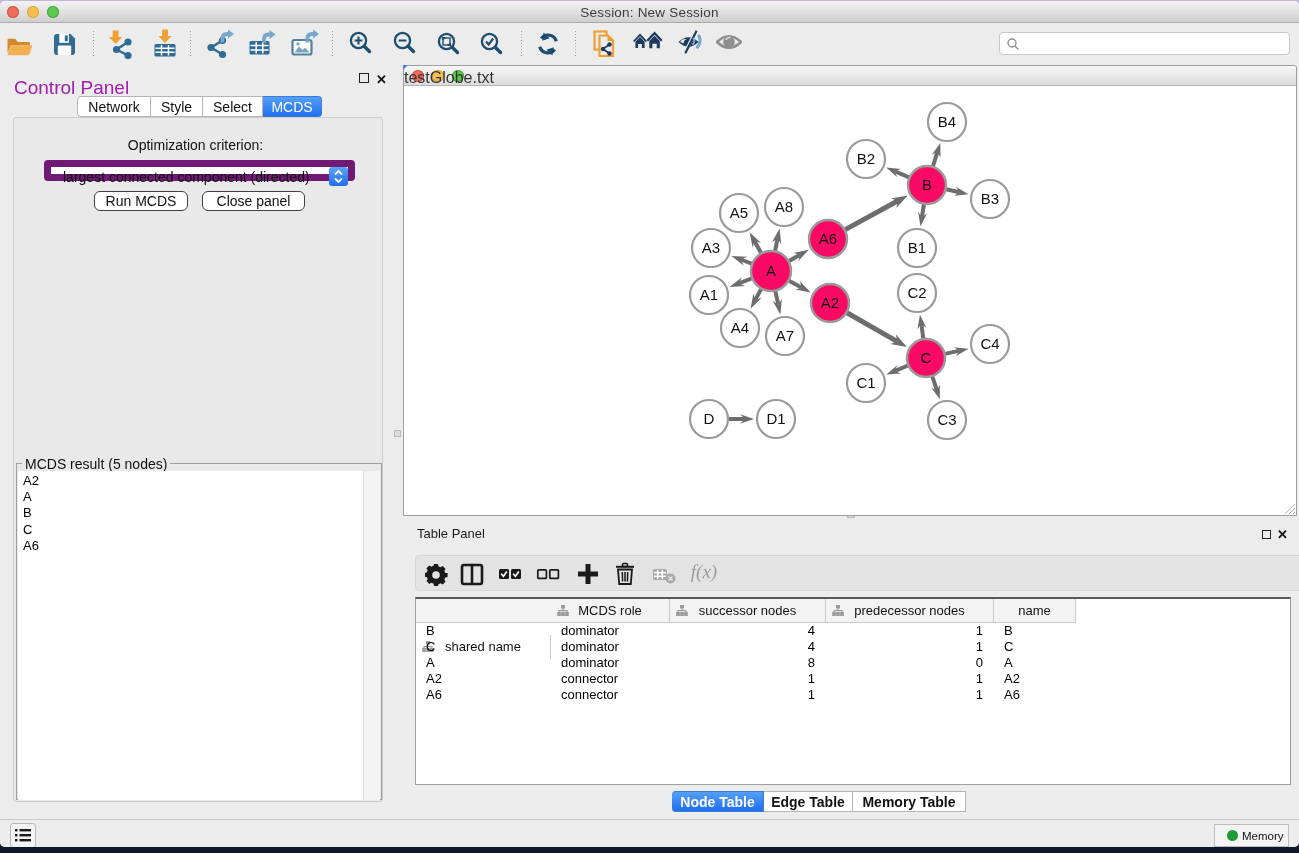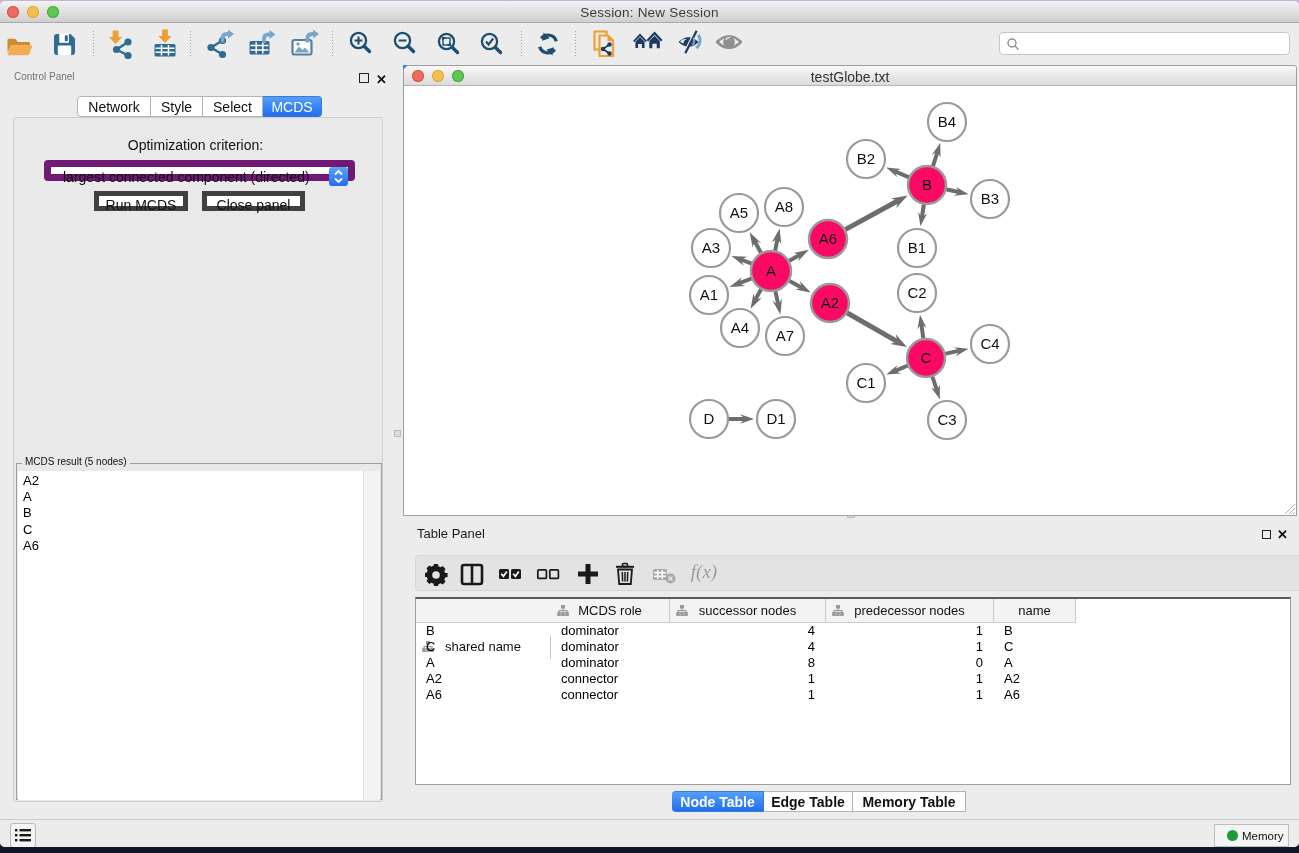--- a/index.html
+++ b/index.html
@@ -3,38 +3,38 @@
 *{margin:0;padding:0;box-sizing:border-box;}
 html,body{width:1299px;height:853px;overflow:hidden;}
 body{font-family:"Liberation Sans",sans-serif;background:#11172a;position:relative;}
 .wp-top{position:absolute;left:0;top:0;width:1299px;height:40px;background:#c9b2d8;}
 .app{position:absolute;left:0;top:1px;width:1299px;height:846px;border-radius:5px;overflow:hidden;background:#ececec;}
 .titlebar{position:absolute;left:0;top:0;width:100%;height:22px;background:linear-gradient(#f3f3f3,#cfcfcf);border-bottom:1px solid #ababab;}
 .title{position:absolute;left:0;right:0;top:4px;text-align:center;font-size:13.5px;color:#3c3c3c;letter-spacing:0.2px;}
 .toolbar{position:absolute;left:0;top:23px;width:100%;height:36px;background:#ececec;}
 .search{position:absolute;left:999px;top:31px;width:291px;height:23px;background:#fff;border:1px solid #c6c6c6;border-radius:4px;}
 .cpanel{position:absolute;left:0;top:59px;width:391px;height:759px;background:#ececec;}
-.cp-title{position:absolute;left:14px;top:11px;font-size:10px;color:#737373;}
+.cp-title{position:absolute;left:14px;top:17px;font-size:19px;color:#a21caf;}
 .tabs{position:absolute;left:77px;top:36px;height:21px;display:flex;font-size:14px;}
 .tab{background:#fff;border:1px solid #b4b4b4;border-left:none;color:#111;display:flex;align-items:center;justify-content:center;}
 .tab.first{border-left:1px solid #b4b4b4;border-radius:4px 0 0 4px;}
 .tab.sel{background:linear-gradient(#559ff7,#1f6ef0);color:#fff;border-color:#3a7bd8;border-radius:0 4px 4px 0;}
 .inner{position:absolute;left:13px;top:57px;width:370px;height:685px;background:#e9e9e9;border:1px solid #cdcdcd;border-radius:3px;}
 .optlabel{position:absolute;left:0;width:100%;top:77px;text-align:center;font-size:14px;color:#111;}
 .combo{position:absolute;left:44px;top:100px;width:311px;height:21px;background:#fff;border:7px solid #701a75;border-radius:4px;}
 .combo-text{position:absolute;left:12px;top:2px;font-size:14px;color:#111;}
 .combo-btn{position:absolute;right:0px;top:0px;width:19px;height:19px;background:linear-gradient(#5ba3f8,#1f6ef0);border-radius:3px;margin:0;}
-.btn{position:absolute;top:131px;height:20px;background:#fff;border:5px solid #404040;border-radius:0;font-size:14px;color:#111;text-align:center;line-height:18px;}
+.btn{position:absolute;top:131px;height:20px;background:#fff;border:1px solid #404040;border-radius:6px;font-size:14px;color:#111;text-align:center;line-height:18px;}
 .fieldset{position:absolute;left:16px;top:403px;width:366px;height:337px;border:1px solid #9d9d9d;}
-.legend{position:absolute;left:5px;top:-8px;background:#e9e9e9;padding:0 3px;font-size:10px;color:#111;}
+.legend{position:absolute;left:5px;top:-8px;background:#e9e9e9;padding:0 3px;font-size:14px;color:#111;}
 .listbox{position:absolute;left:1px;top:7px;width:346px;height:329px;background:#fff;font-size:13px;line-height:16.2px;padding:2px 0 0 5px;}
 .scrolltrack{position:absolute;right:1px;top:7px;width:17px;height:329px;background:#f3f3f3;border-left:1px solid #dedede;}
 .netwin{position:absolute;left:403px;top:64px;width:894px;height:451px;background:#fff;border:1px solid #9e9e9e;border-radius:3px 3px 0 0;}
 .netbar{position:absolute;left:0;top:0;width:100%;height:20px;background:linear-gradient(#f7f7f7,#dbdbdb);border-bottom:1px solid #b5b5b5;border-radius:3px 3px 0 0;}
-.nettitle{position:absolute;left:0;right:0;top:3px;text-align:center;font-size:14px;color:#333;}
+.nettitle{position:absolute;left:0;right:0;top:3px;text-align:left;font-size:16px;color:#333;}
 .canvas{position:absolute;left:0;top:21px;width:892px;height:428px;background:#fff;overflow:hidden;}
 .tpanel{position:absolute;left:391px;top:518px;width:908px;height:300px;background:#ececec;}
 .tp-title{position:absolute;left:26px;top:7px;font-size:13px;color:#1a1a1a;}
 .tp-toolbar{position:absolute;left:24px;top:36px;width:1267px;height:36px;background:#e3e3e3;border:1px solid #d6d6d6;border-radius:4px;}
 .tablebox{position:absolute;left:24px;top:78px;width:876px;height:188px;background:#fff;border:1px solid #9f9f9f;border-top:2px solid #5a5a5a;}
 .thead{position:absolute;left:0;top:0;width:660px;height:24px;background:#f3f3f3;border-bottom:1px solid #cbcbcb;font-size:13px;color:#111;}
 .btabs{position:absolute;left:281px;top:272px;height:21px;display:flex;font-size:14px;}
 .btab{background:#fff;border:1px solid #b4b4b4;border-left:none;display:flex;align-items:center;justify-content:center;color:#111;font-weight:bold;}
 .btab.sel{background:linear-gradient(#559ff7,#1f6ef0);color:#fff;border-color:#3a7bd8;border-radius:4px 0 0 4px;}
 .btab.last{border-radius:0 4px 4px 0;}

